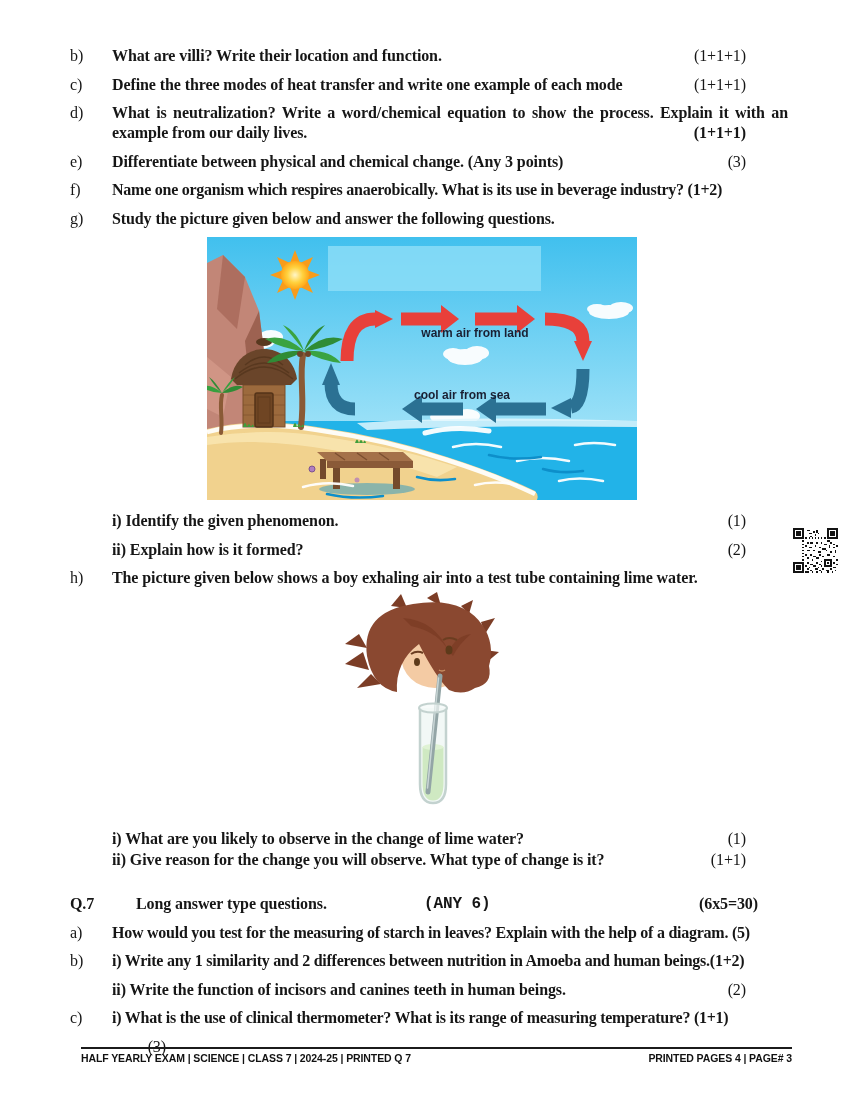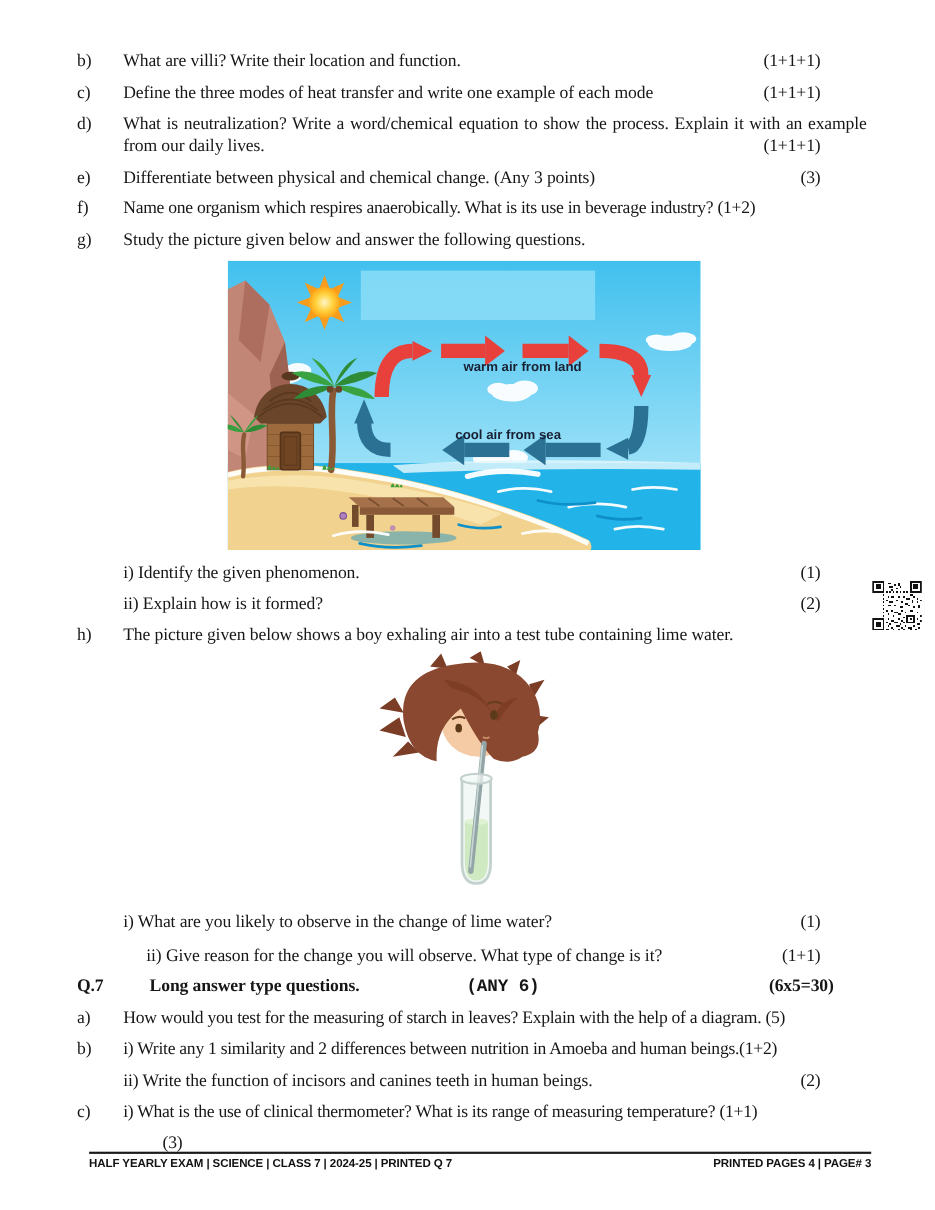--- a/index.html
+++ b/index.html
@@ -3,29 +3,29 @@
 <meta charset="utf-8">
 <style>
   html,body{margin:0;padding:0;}
   body{
     width:850px;height:1100px;background:#ffffff;position:relative;overflow:hidden;
     font-family:"Liberation Serif",serif;color:#161616;
   }
   .page{position:absolute;inset:0;padding:46px 62px 0 70px;box-sizing:border-box;}
   .qrow{display:flex;align-items:flex-start;margin-bottom:8.5px;font-size:16px;line-height:20px;letter-spacing:-0.1px;}
   .qlabel{flex:0 0 42px;}
-  .qtext{flex:1;min-width:0;position:relative;}
+  .qtext{flex:1;min-width:0;position:relative;font-weight:bold;}
   .qmarks{flex:0 0 96px;text-align:right;padding-right:42px;box-sizing:border-box;align-self:flex-end;}
   .nowrap{white-space:nowrap;letter-spacing:-0.25px;}
   .justify{text-align:justify;}
   .marks-abs{position:absolute;right:42px;bottom:0;}
   .b{font-weight:bold;}
   .mb4{margin-bottom:4px;}
-  .mb2{margin-bottom:11px;}
-  .mb7{margin-bottom:7px;gap:21px;}
+  .mb2{margin-bottom:1px;}
+  .mb7{margin-bottom:24px;}
   .q7wrap{flex:1;display:flex;margin-left:24px;}
   .q7title{flex:0 0 288px;}
   .q7any{flex:1;font-family:Liberation Mono, monospace;}
   .q7marks{text-align:center;padding-right:30px;}
   .sea-wrap{width:372px;height:263px;margin:0 0 11px 137px;}
   .boy-wrap{width:160px;height:226px;margin:0 0 11px 273px;}
   .qr{position:absolute;left:793px;top:528px;width:45px;height:45px;}
   .footer{
     position:absolute;left:62px;right:58px;top:1047px;border-top:2px solid #1b1b1b;
     padding-top:3px;display:flex;justify-content:space-between;

